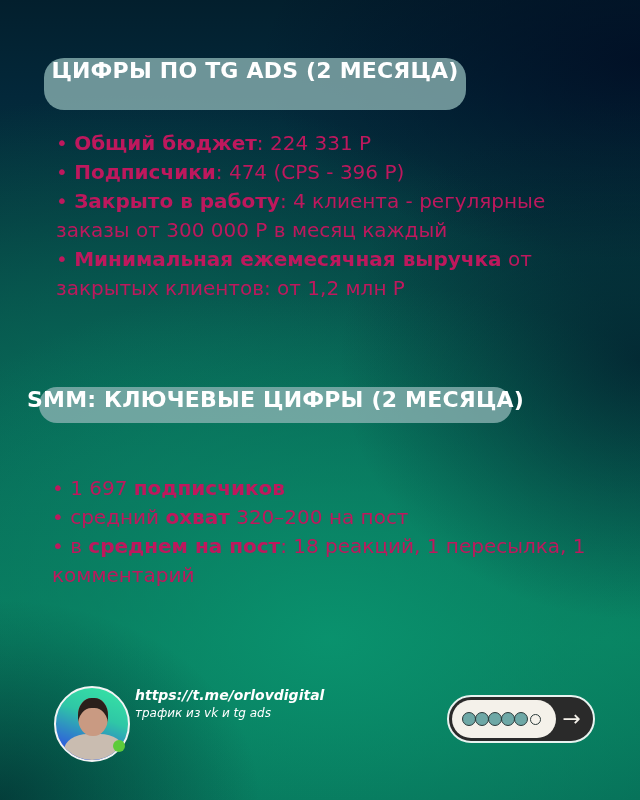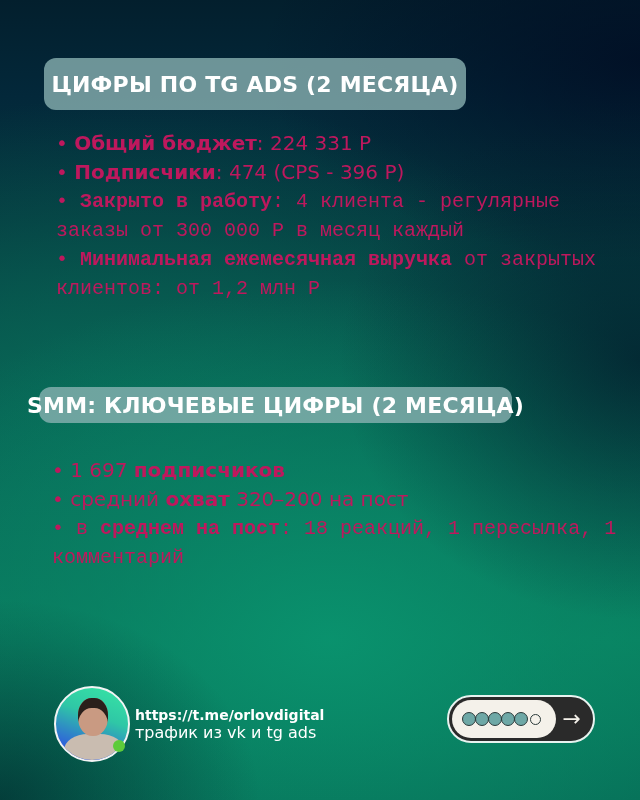--- a/index.html
+++ b/index.html
@@ -17,44 +17,44 @@
       position: absolute; inset: 0;
       background:
         radial-gradient(ellipse 300px 260px at 640px 360px, rgba(2,30,45,0.75) 0%, rgba(0,0,0,0) 100%),
         radial-gradient(ellipse 260px 200px at 0px 800px, rgba(2,40,45,0.7) 0%, rgba(0,0,0,0) 100%),
         radial-gradient(ellipse 380px 200px at 640px 60px, rgba(1,12,35,0.8) 0%, rgba(0,0,0,0) 100%);
       pointer-events: none;
     }
     .pill {
       position: absolute;
       background: rgba(140,180,180,0.78);
-      border-radius: 12px;
+      border-radius: 20px;
       color: #ffffff;
       font-weight: bold;
       font-size: 22px;
       letter-spacing: 0.2px;
-      display: flex; align-items: center; justify-content: center;
+      display: flex; justify-content: center;
       white-space: nowrap;
     }
     .pill-1 { left: 44px; top: 58px; width: 422px; height: 52px; }
     .pill-2 { left: 39px; top: 387px; width: 473px; height: 36px; }
 
     .list {
       position: absolute;
       font-size: 20px;
       line-height: 29px;
       color: #be185d;
     }
     .list-1 { left: 56px; top: 129px; width: 560px; }
-    .list-2 { left: 52px; top: 456px; width: 570px; }
+    .list-2 { left: 52px; top: 474px; width: 570px; }
     .item { white-space: nowrap; }
-    .item.wrap { white-space: normal; font-family: Liberation Mono, monospace; }
+    .item.wrap { white-space: normal; }
     .list b { font-weight: bold; }
 
-    .profile { position: absolute; left: 54px; top: 686px; display: flex; align-items: center; }
+    .profile { position: absolute; left: 54px; top: 686px; display: flex; align-items: flex-start; font-style: italic; }
     .avatar {
       width: 76px; height: 76px; border-radius: 50%;
       border: 2.5px solid #f2f4f4;
       background: linear-gradient(200deg, #38e6a4 0%, #2fc7a6 40%, #2f66d8 80%, #3a3fd0 100%);
       position: relative; overflow: hidden;
     }
     .avatar .head {
       position: absolute; left: 22px; top: 10px; width: 30px; height: 38px;
       background: #c99a82; border-radius: 45% 45% 48% 48%;
       box-shadow: inset 0 10px 0 #2a1f1b;
@@ -63,21 +63,21 @@
       position: absolute; left: 8px; top: 46px; width: 60px; height: 40px;
       background: #c9bcb0; border-radius: 40% 40% 0 0;
     }
     .online-dot {
       position: absolute; left: 113px; top: 740px;
       width: 12px; height: 12px; border-radius: 50%;
       background: #5dcc3a;
     }
     .profile-text { margin-left: 5px; }
     .profile-link { font-weight: bold; font-size: 14px; line-height: 18px; }
-    .profile-sub { font-size: 16px; line-height: 18px; }
+    .profile-sub { font-size: 12px; line-height: 18px; }
 
     .nav-btn {
       position: absolute; left: 447px; top: 695px;
       width: 148px; height: 48px;
       border: 2px solid #e8f3f0; border-radius: 24px;
       background: #2a2a2a;
       overflow: hidden;
     }
     .nav-btn .inner {
       position: absolute; left: 3px; top: 3px; width: 104px; height: 38px;

